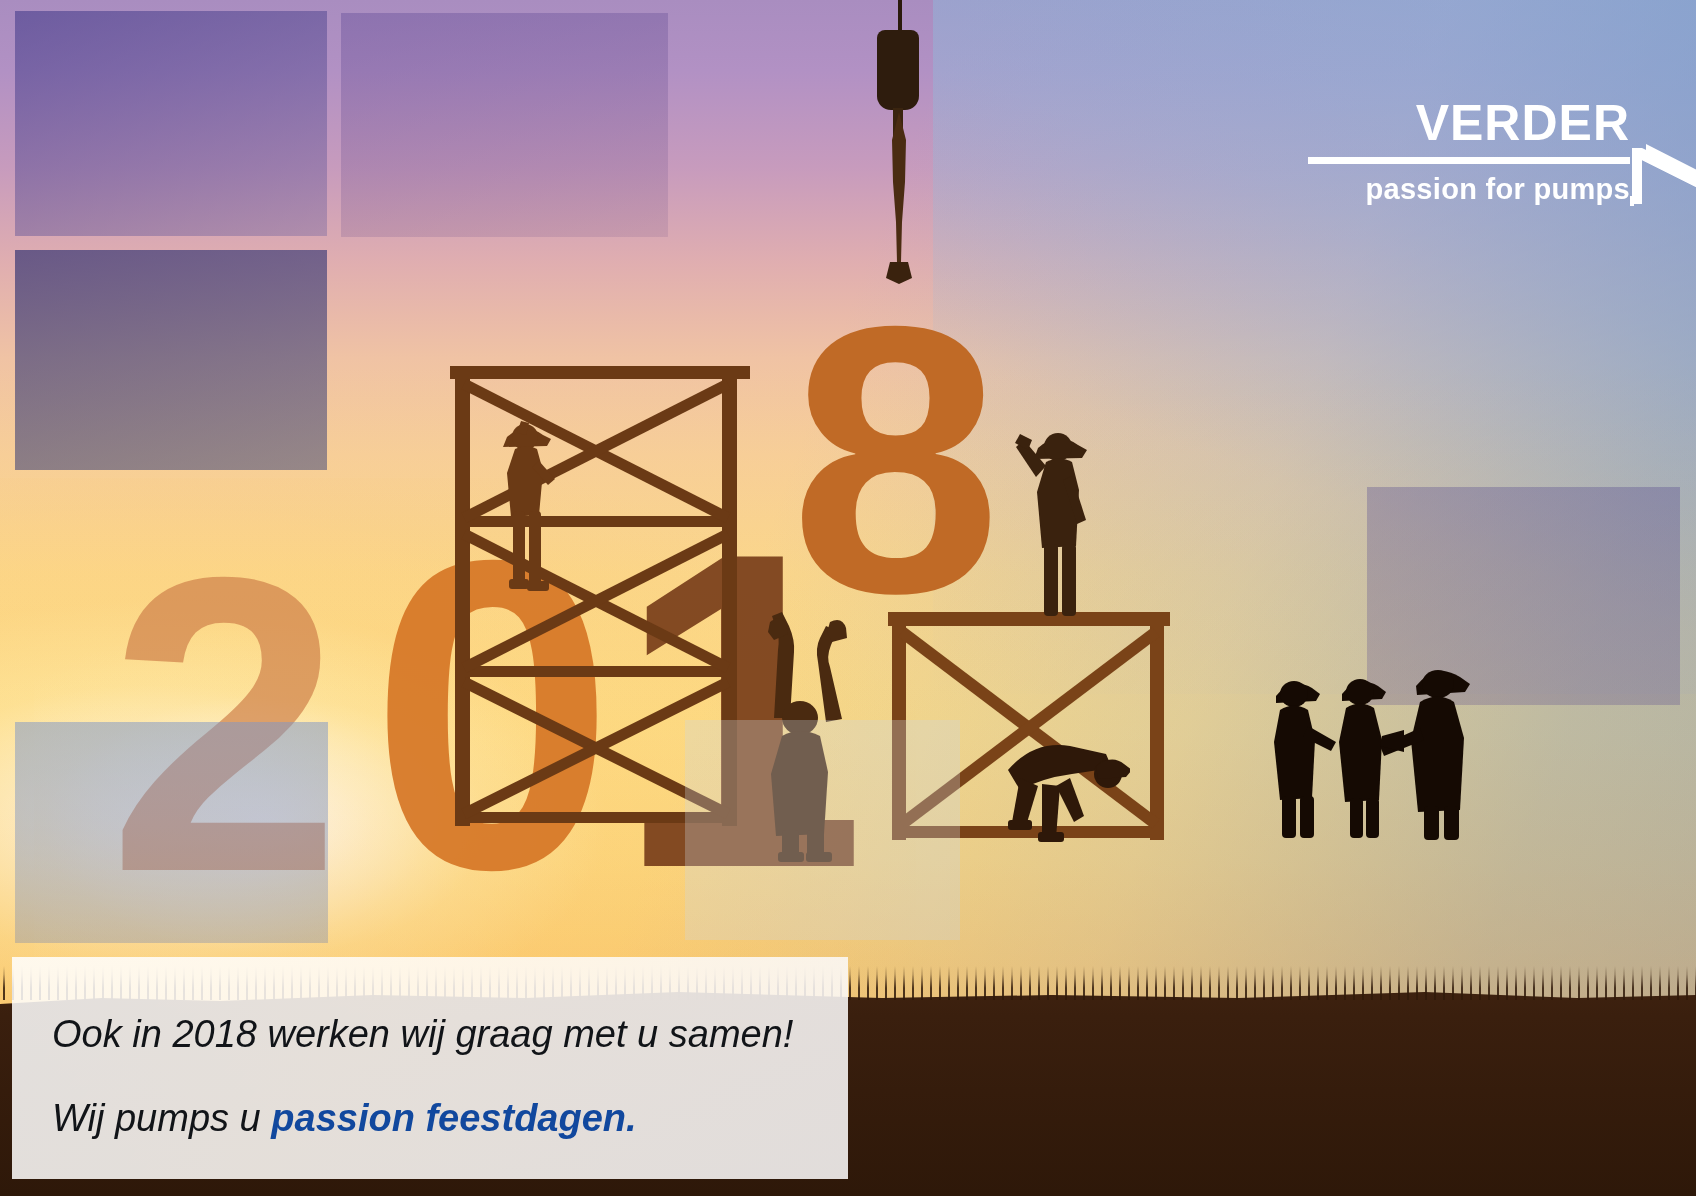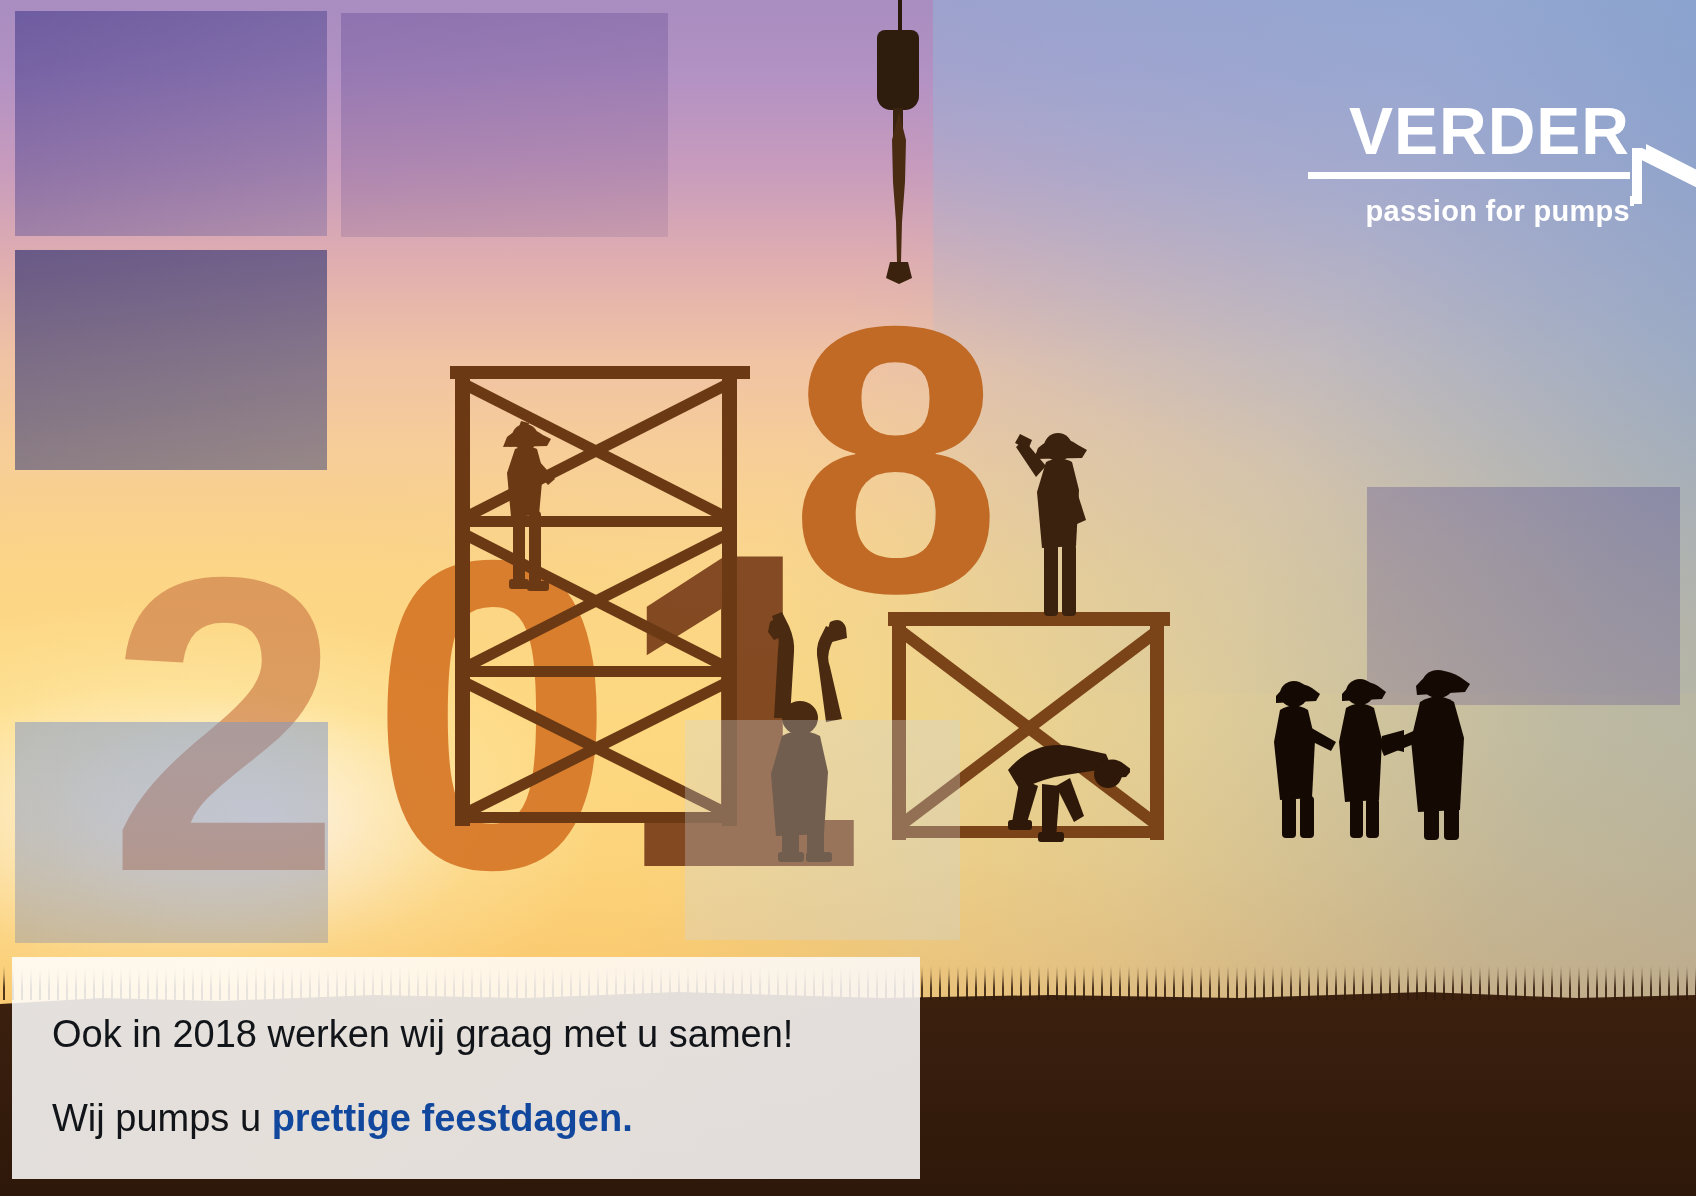--- a/index.html
+++ b/index.html
@@ -156,44 +156,45 @@
   .fig{ position:absolute; }
   .fig svg{ display:block; }
 
   
   #logo{
     position:absolute; right:66px; top:100px;
     text-align:right; color:#ffffff;
     user-select:none;
   }
   #logo .wordmark{
-    font-size:66px; font-weight:bold; letter-spacing:1px;
+    font-size:50px; font-weight:bold; letter-spacing:1px;
     line-height:0.95; color:#fff;
     display:inline-block;
   }
   #logo .logorow{ position:relative; display:inline-block; }
   #logo .arrow{
     position:absolute; left:100%; top:44px; width:110px; height:62px;
   }
   #logo .rule{
     height:7px; background:#fff; margin:9px 0 0 0; width:322px;
     margin-left:auto;
   }
   #logo .tagline{
-    font-size:29px; font-weight:bold; color:#fff; margin-top:16px;
+    font-size:29px; font-weight:bold; color:#fff; margin-top:9px;
     letter-spacing:0.3px;
   }
 
   
   #msgpanel{
-    position:absolute; left:12px; top:957px; width:908px; height:222px;
+    position:absolute; left:12px; top:957px; width:836px; height:222px;
     background:linear-gradient(125deg,
         rgba(255,255,255,0.86) 0%,
         rgba(255,252,248,0.87) 40%,
         rgba(250,248,248,0.88) 100%);
+    font-style:italic;
   }
   #msgpanel .inner{ padding:58px 0 0 40px; }
   .msgline{
     font-size:38px; color:#111418; line-height:1.0;
     white-space:nowrap;
   }
   .msgline.l1{ margin-bottom:46px; }
   .msgline .accent{
     color:#11489e; font-weight:bold;
   }
@@ -375,17 +376,17 @@
         </svg>
       </span>
     </div>
     <div class="rule"></div>
     <div class="tagline">passion for pumps</div>
   </div>
 
   <div id="msgpanel">
     <div class="inner">
       <div class="msgline l1">Ook in 2018 werken wij graag met u samen!</div>
-      <div class="msgline l2"><span>Wij pumps u </span><span class="accent">prettige feestdagen.</span></div>
+      <div class="msgline l2"><span>Wij pumps u </span><span class="accent">passion feestdagen.</span></div>
     </div>
   </div>
 
 </div>
 
 </body></html>

